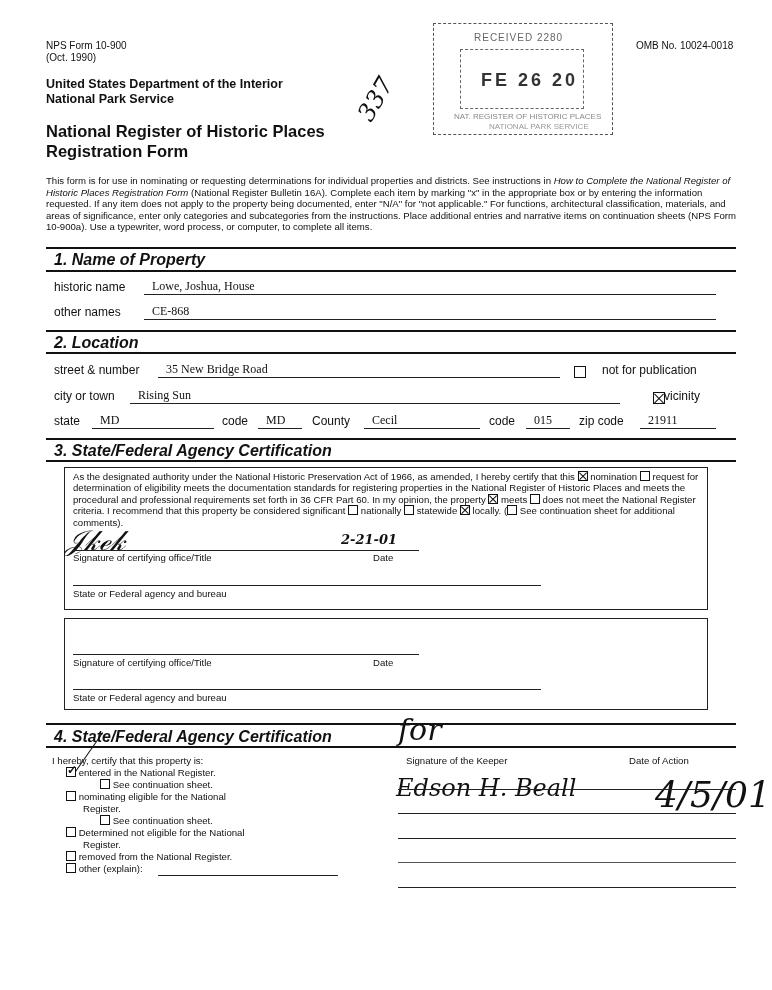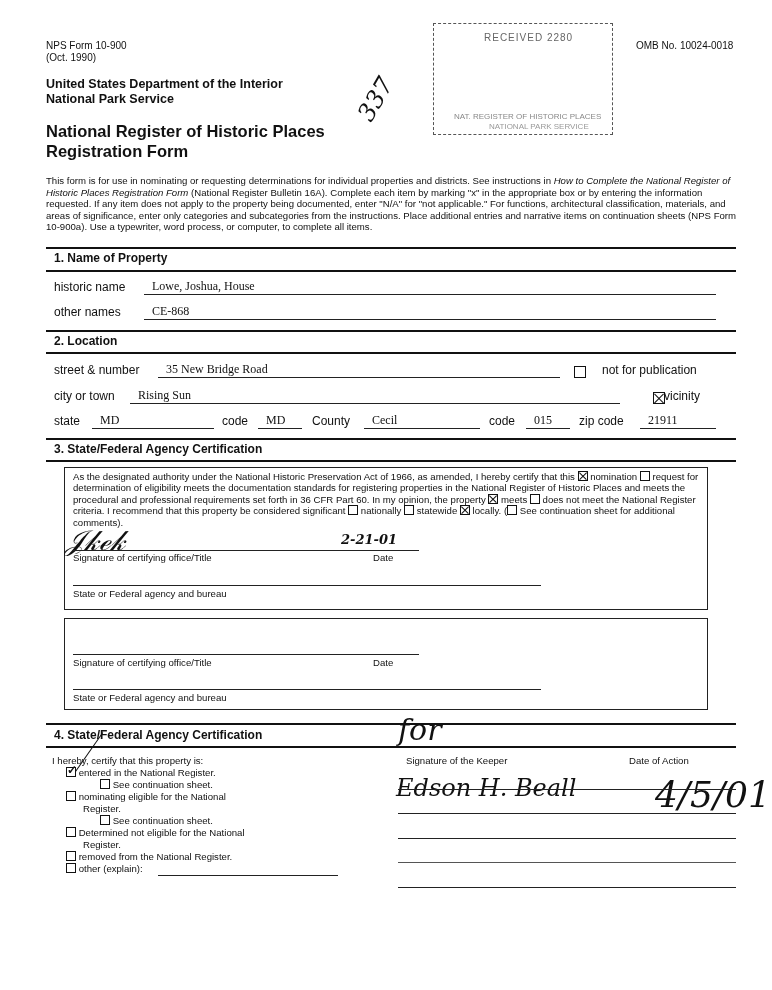--- a/index.html
+++ b/index.html
@@ -5,21 +5,21 @@
   * { box-sizing: border-box; margin: 0; padding: 0; }
   html, body { width: 772px; height: 990px; background: #ffffff; overflow: hidden; }
   body { position: relative; font-family: "Liberation Sans", sans-serif; color: #111; }
   .abs { position: absolute; }
   .sm { font-size: 10px; line-height: 12px; }
   .hdr-bold { font-size: 12.5px; font-weight: bold; line-height: 15px; }
   .title { font-size: 16.5px; font-weight: bold; line-height: 20px; }
   .intro { font-size: 9.6px; line-height: 11.6px; width: 700px; }
   .intro i { font-style: italic; }
   .rule-thick { position: absolute; left: 46px; width: 690px; height: 2px; background: #111; }
-  .sec-title { position: absolute; left: 54px; font-size: 12px; font-weight: bold; }
+  .sec-title { position: absolute; left: 54px; font-size: 16px; font-weight: bold; font-style: italic; }
   .lbl { position: absolute; font-size: 12px; }
   .val { position: absolute; font-family: "Liberation Serif", serif; font-size: 12px; border-bottom: 1px solid #222; padding-left: 8px; height: 15px; line-height: 13px; }
   .cb { display: inline-block; width: 10px; height: 10px; border: 1px solid #111; vertical-align: -1px; position: relative; background: #fff; }
   .cb.big { width: 12px; height: 12px; }
   .cb.x::before, .cb.x::after { content: ""; position: absolute; left: 50%; top: -1px; width: 1px; height: 130%; background: #111; }
   .cb.x::before { transform: translateX(-50%) rotate(45deg); }
   .cb.x::after { transform: translateX(-50%) rotate(-45deg); }
   .cb.check::after { content: "✓"; position: absolute; left: 0px; top: -4px; font-size: 12px; font-weight: bold; }
   .box { position: absolute; left: 64px; width: 644px; border: 1px solid #222; }
   .cert-text { font-size: 9.6px; line-height: 11.4px; padding: 3px 8px; }
@@ -40,21 +40,24 @@
 <div class="abs sm" style="left:46px; top:52px;">(Oct. 1990)</div>
 <div class="abs hdr-bold" style="left:46px; top:77px;">United States Department of the Interior</div>
 <div class="abs hdr-bold" style="left:46px; top:92px;">National Park Service</div>
 <div class="abs title" style="left:46px; top:121px;">National Register of Historic Places</div>
 <div class="abs title" style="left:46px; top:141px;">Registration Form</div>
 <div class="abs sm" style="left:636px; top:40px;">OMB No. 10024-0018</div>
 
 <div class="hand" style="left:352px; top:60px; font-size:24px; transform:rotate(-60deg); transform-origin:left top; top:112px;">337</div>
 
 <div class="stamp">
-  <div class="abs" style="left:50px; top:8px; font-size:10px; color:#666; letter-spacing:1px;text-align:center;">RECEIVED 2280</div>
+  <div class="abs" style="left:40px; top:8px; font-size:10px; color:#666; letter-spacing:1px;text-align:center;">RECEIVED 2280</div>
+  <div class="stamp-inner">
+    <div class="abs" style="left:20px; top:20px; font-size:18px; color:#333; letter-spacing:3px; font-weight:bold;">FE 26 20</div>
+  </div>
   <div class="abs" style="left:20px; top:88px; font-size:8px; color:#888; white-space:nowrap;">NAT. REGISTER OF HISTORIC PLACES</div>
   <div class="abs" style="left:55px; top:98px; font-size:8px; color:#999; white-space:nowrap;">NATIONAL PARK SERVICE</div>
 </div>
 
 
 <div class="abs intro" style="left:46px; top:175px;"><span>This form is for use in nominating or requesting determinations for individual properties and districts.  See instructions in </span><i>How to Complete the National Register of Historic Places Registration Form</i><span> (National Register Bulletin 16A).  Complete each item by marking "x" in the appropriate box or by entering the information requested.  If any item does not apply to the property being documented, enter "N/A" for "not applicable."  For functions, architectural classification, materials, and areas of significance, enter only categories and subcategories from the instructions.  Place additional entries and narrative items on continuation sheets (NPS Form 10-900a).  Use a typewriter, word process, or computer, to complete all items.</span></div>
 
 
 <div class="rule-thick" style="top:247px;"></div>
 <div class="sec-title" style="top:251px;">1. Name of Property</div>

